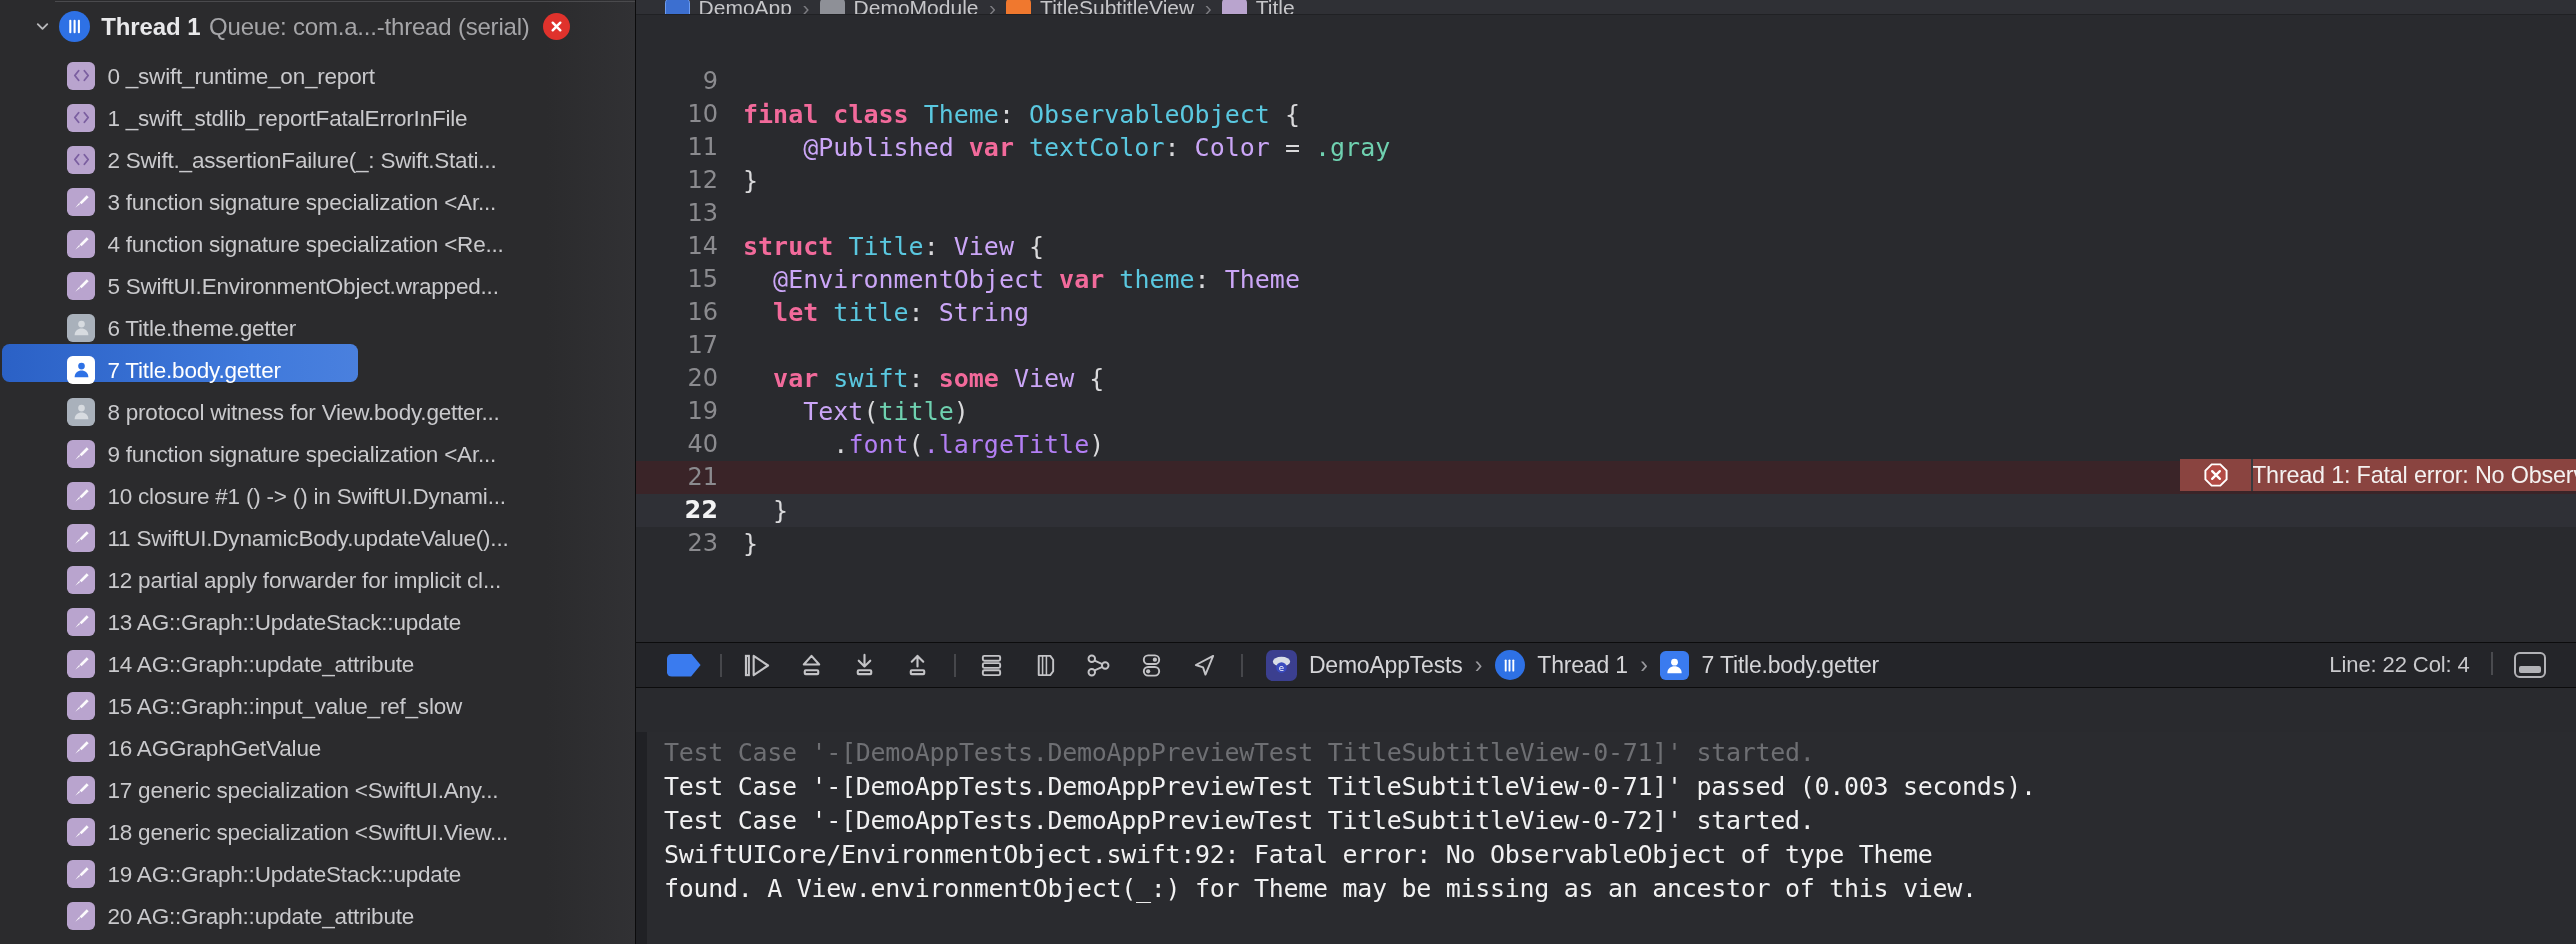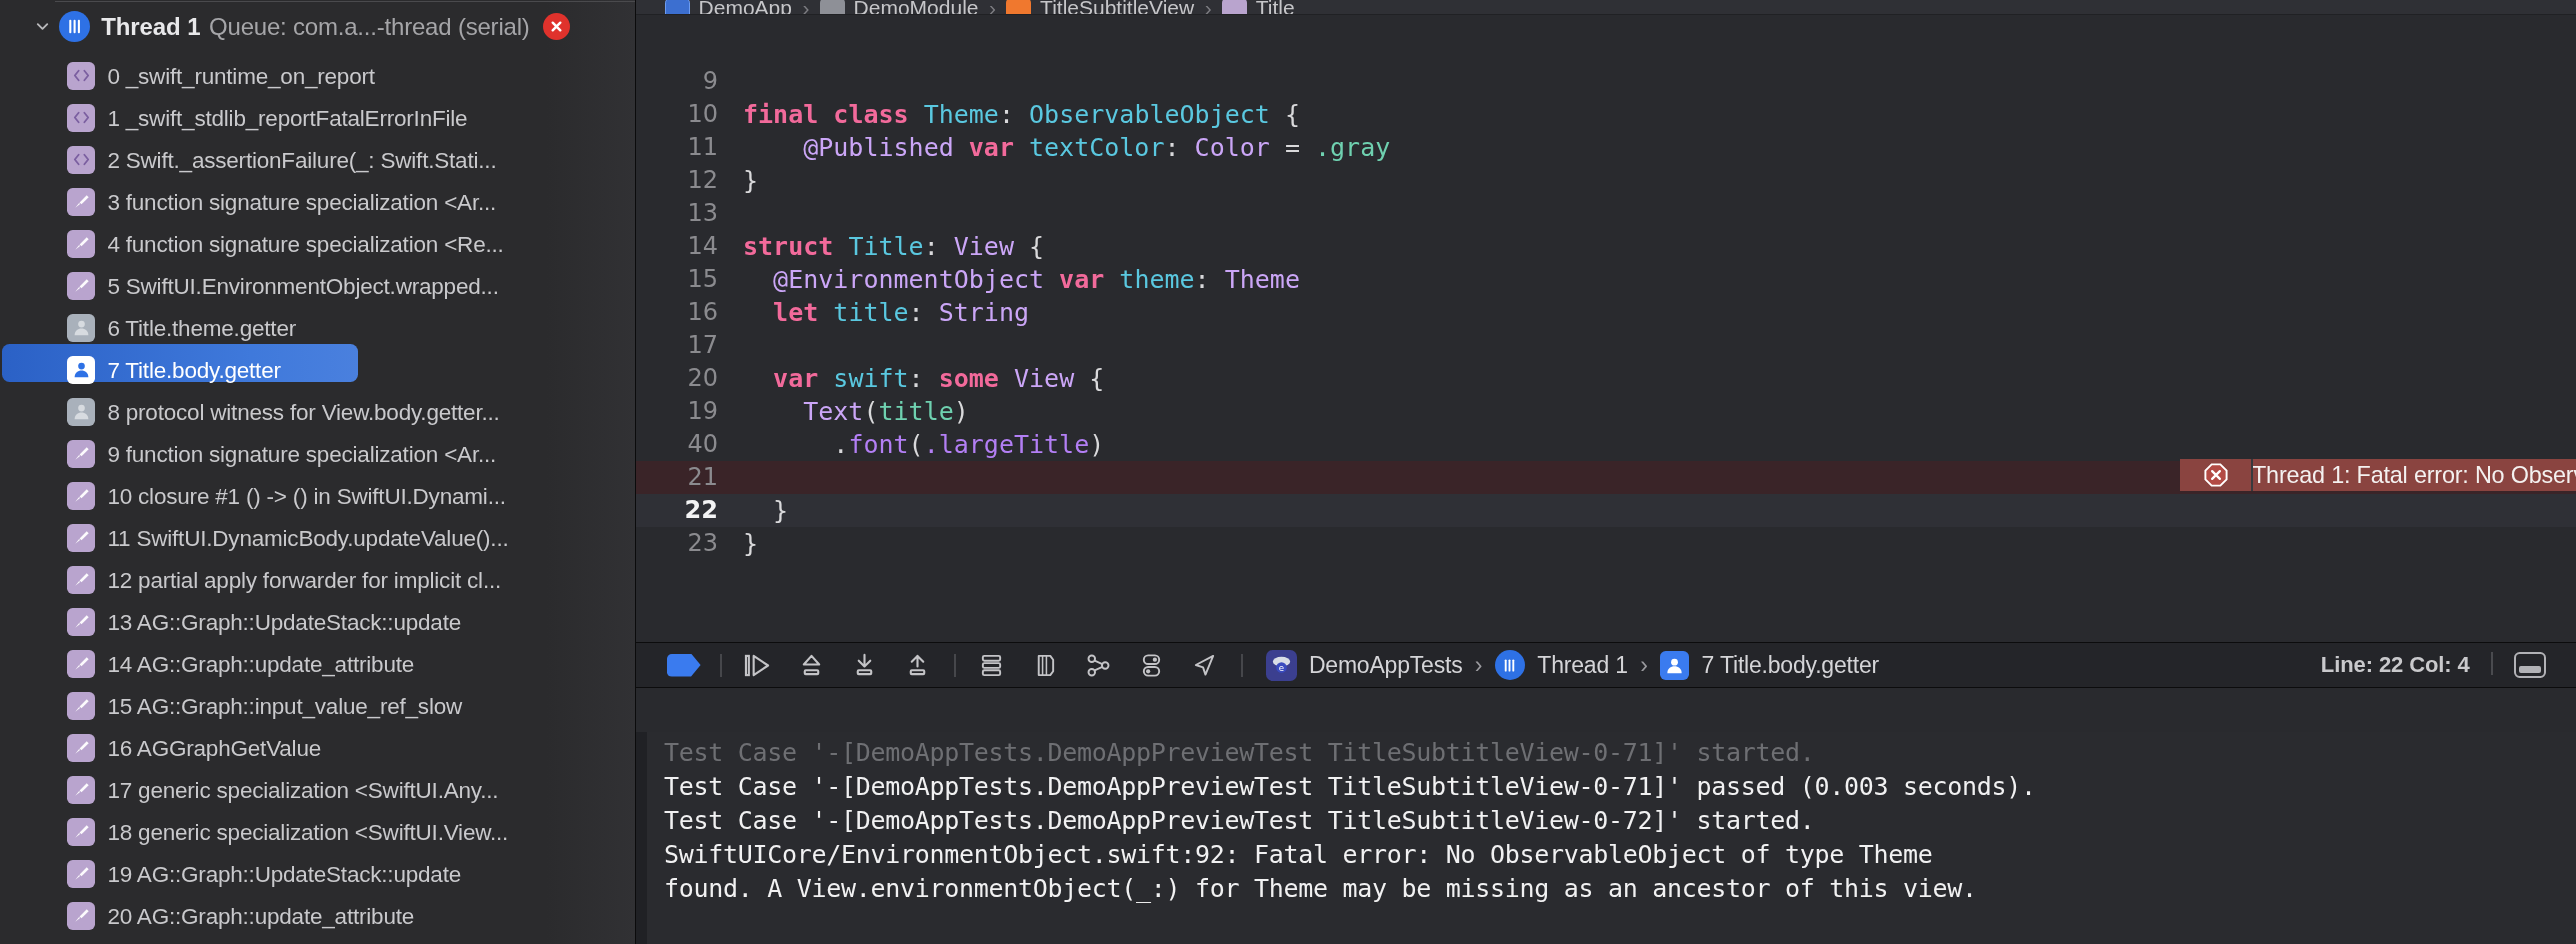--- a/index.html
+++ b/index.html
@@ -298,21 +298,20 @@
   }
   .bc-sep {
     color: #9a9a9e;
     font-size: 23px;
     margin: 0 12.4px;
   }
   .status-right {
     display: flex; align-items: flex-start;
     margin-left: auto;
     flex: 0 0 auto;
-    font-weight: bold;
   }
   .status-text {
     color: #c9c9cc;
     font-size: 22px;
     white-space: nowrap;
     letter-spacing: -0.1px;
   }
   .status-divider {
     width: 1.9px; height: 23px;
     background: #4a4b4f;

